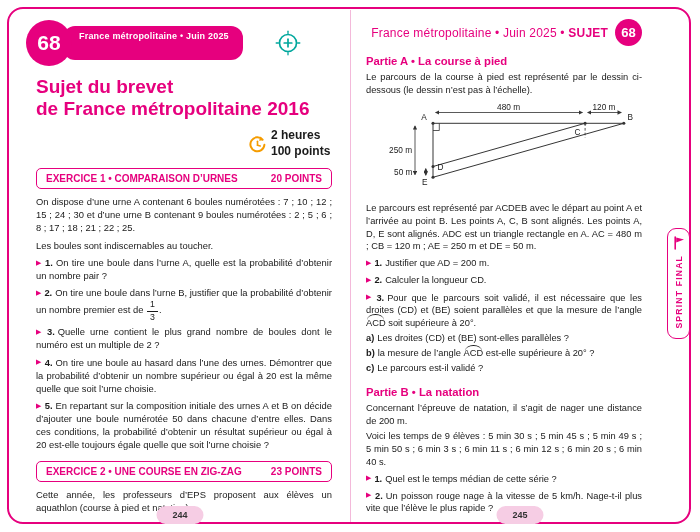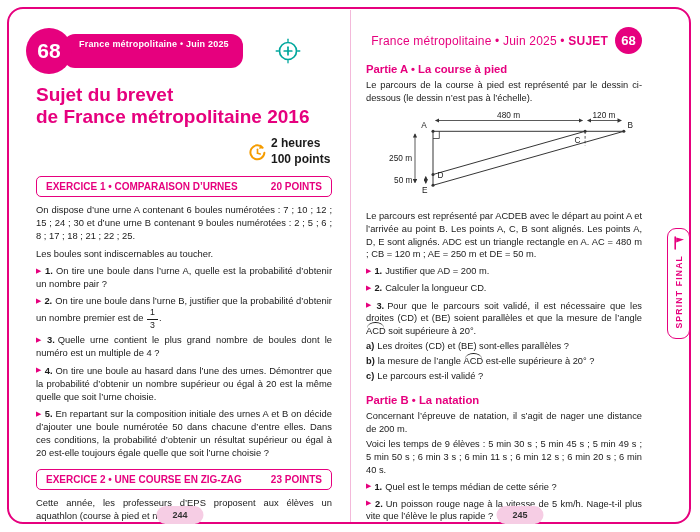--- a/index.html
+++ b/index.html
@@ -9,21 +9,21 @@
   *{margin:0;padding:0;box-sizing:border-box;}
   html,body{width:700px;height:532px;}
   body{
     position:relative;overflow:hidden;background:#fff;color:var(--ink);
     font-family:"Liberation Sans",sans-serif;
   }
   .frame{position:absolute;left:7px;top:7px;width:684px;height:517px;
     border:2px solid var(--pink);border-radius:16px;pointer-events:none;}
   .divider{position:absolute;left:350px;top:10px;height:512px;width:1px;background:#f3b9da;}
 
-  .page{position:absolute;top:16px;}
+  .page{position:absolute;top:8px;}
   .page.left{left:36px;width:296px;}
   .page.right{left:366px;width:276px;}
 
   
   .lp-head{display:flex;align-items:center;margin:12px 0 0 -10px;}
   .num-circle{width:46px;height:46px;border-radius:50%;background:var(--pink);color:#fff;
     font-size:21px;font-weight:bold;display:flex;align-items:center;justify-content:center;
     z-index:2;flex:0 0 auto;}
   .banner{margin-left:-9px;background:var(--pink);color:#fff;font-size:9px;font-weight:bold;
     padding:5px 14px 19px 16px;border-radius:12px;white-space:nowrap;letter-spacing:.2px;}
@@ -131,21 +131,21 @@
   </div>
 
   <p class="para">On dispose d’une urne A contenant 6 boules numérotées : 7 ; 10 ; 12 ; 15 ; 24 ; 30 et d’une urne B contenant 9 boules numérotées : 2 ; 5 ; 6 ; 8 ; 17 ; 18 ; 21 ; 22 ; 25.</p>
   <p class="para" style="margin-top:5px;">Les boules sont indiscernables au toucher.</p>
 
   <p class="q"><span class="arr">▶</span><b class="qn">1.</b><span>On tire une boule dans l’urne A, quelle est la probabilité d’obtenir un nombre pair ?</span></p>
 
   <p class="q"><span class="arr">▶</span><b class="qn">2.</b><span>On tire une boule dans l’urne B, justifier que la probabilité d’obtenir un nombre premier est de</span>
     <span class="frac"><span class="fn">1</span><span class="fd">3</span></span><span>.</span></p>
 
-  <p class="q"><span class="arr">▶</span><b class="qn">3.</b><span>Quelle urne contient le plus grand nombre de boules dont le numéro est un multiple de 4 ?</span></p>
+  <p class="q"><span class="arr">▶</span><b class="qn">3.</b><span>Quelle urne contient le plus grand nombre de boules dont le numéro est un multiple de 2 ?</span></p>
 
   <p class="q"><span class="arr">▶</span><b class="qn">4.</b><span>On tire une boule au hasard dans l’une des urnes. Démontrer que la probabilité d’obtenir un nombre supérieur ou égal à 20 est la même quelle que soit l’urne choisie.</span></p>
 
   <p class="q"><span class="arr">▶</span><b class="qn">5.</b><span>En repartant sur la composition initiale des urnes A et B on décide d’ajouter une boule numérotée 50 dans chacune d’entre elles. Dans ces conditions, la probabilité d’obtenir un résultat supérieur ou égal à 20 est-elle toujours égale quelle que soit l’urne choisie ?</span></p>
 
   <div class="ex-box" style="margin-top:9px;">
     <span>EXERCICE 2 • UNE COURSE EN ZIG-ZAG</span>
     <span class="pts">23 POINTS</span>
   </div>
 

